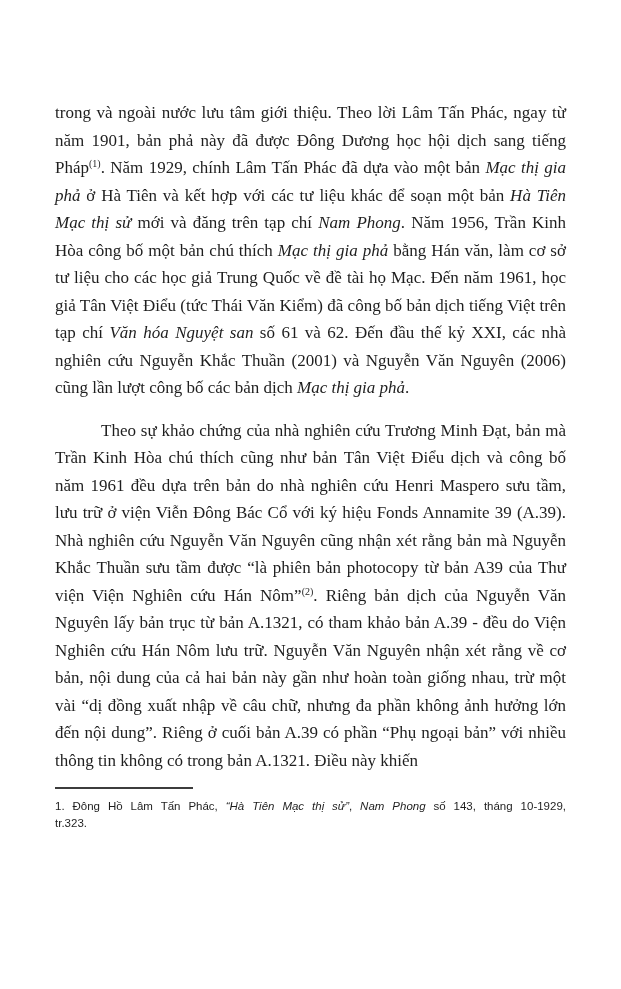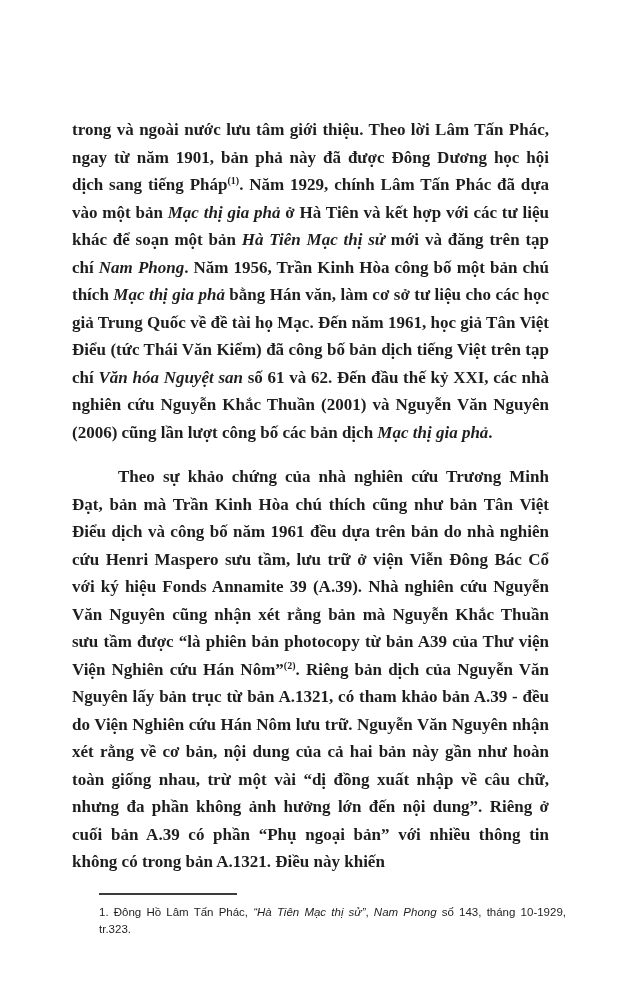--- a/index.html
+++ b/index.html
@@ -12,37 +12,36 @@
     position:relative;
     width:621px;height:989px;
     box-sizing:border-box;
     background:var(--page-bg);
     color:var(--text);
     padding:99px 55px 0 55px;
     font-family:"Liberation Serif","DejaVu Serif",serif;
     overflow:hidden;
   }
   .para{
-    margin:17px;
+    margin:0;
     font-size:17px;
     line-height:27.5px;
     text-align:justify;
-    font-weight:bold;
   }
   .para.indent{
     text-indent:46px;
     margin-top:15px;
   }
   .it{font-style:italic;}
   sup{
     font-size:10px;
     line-height:0;
     vertical-align:6px;
   }
-  .footnote-area{margin-top:13px;margin-left:44px;}
+  .footnote-area{margin-top:13px;}
   .footnote-rule{
     width:138px;height:0;
     border:0;border-top:2px solid var(--rule);
     margin:0 0 9px 0;
   }
   .footnote{
     margin:0 0 4px 0;
     font-family:"Liberation Sans","DejaVu Sans",sans-serif;
     font-size:11.5px;
     line-height:17px;

